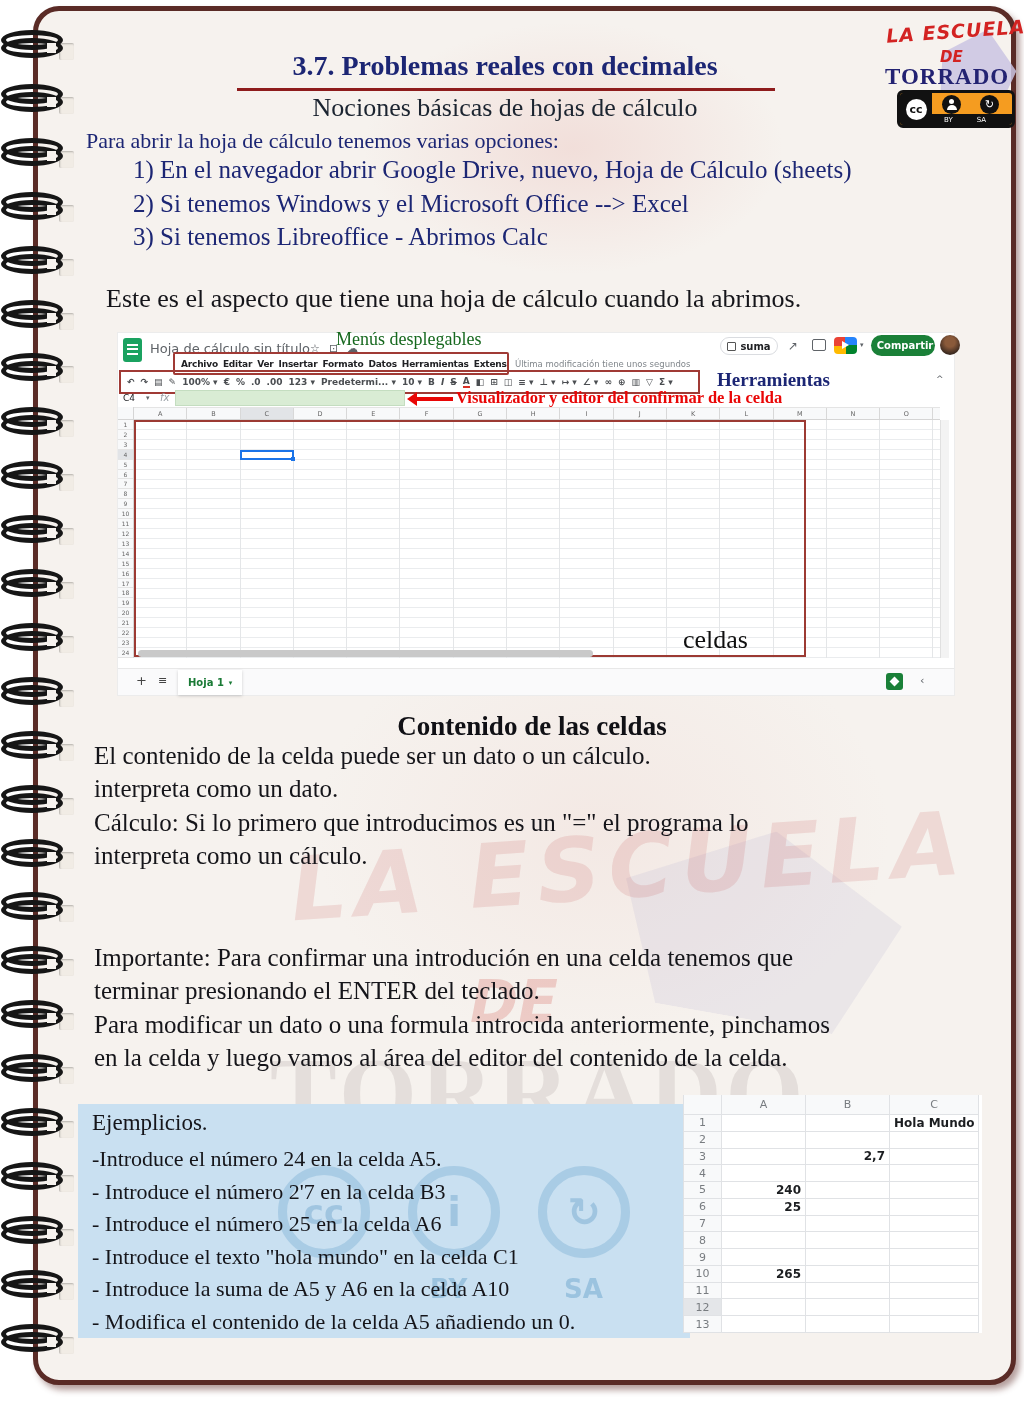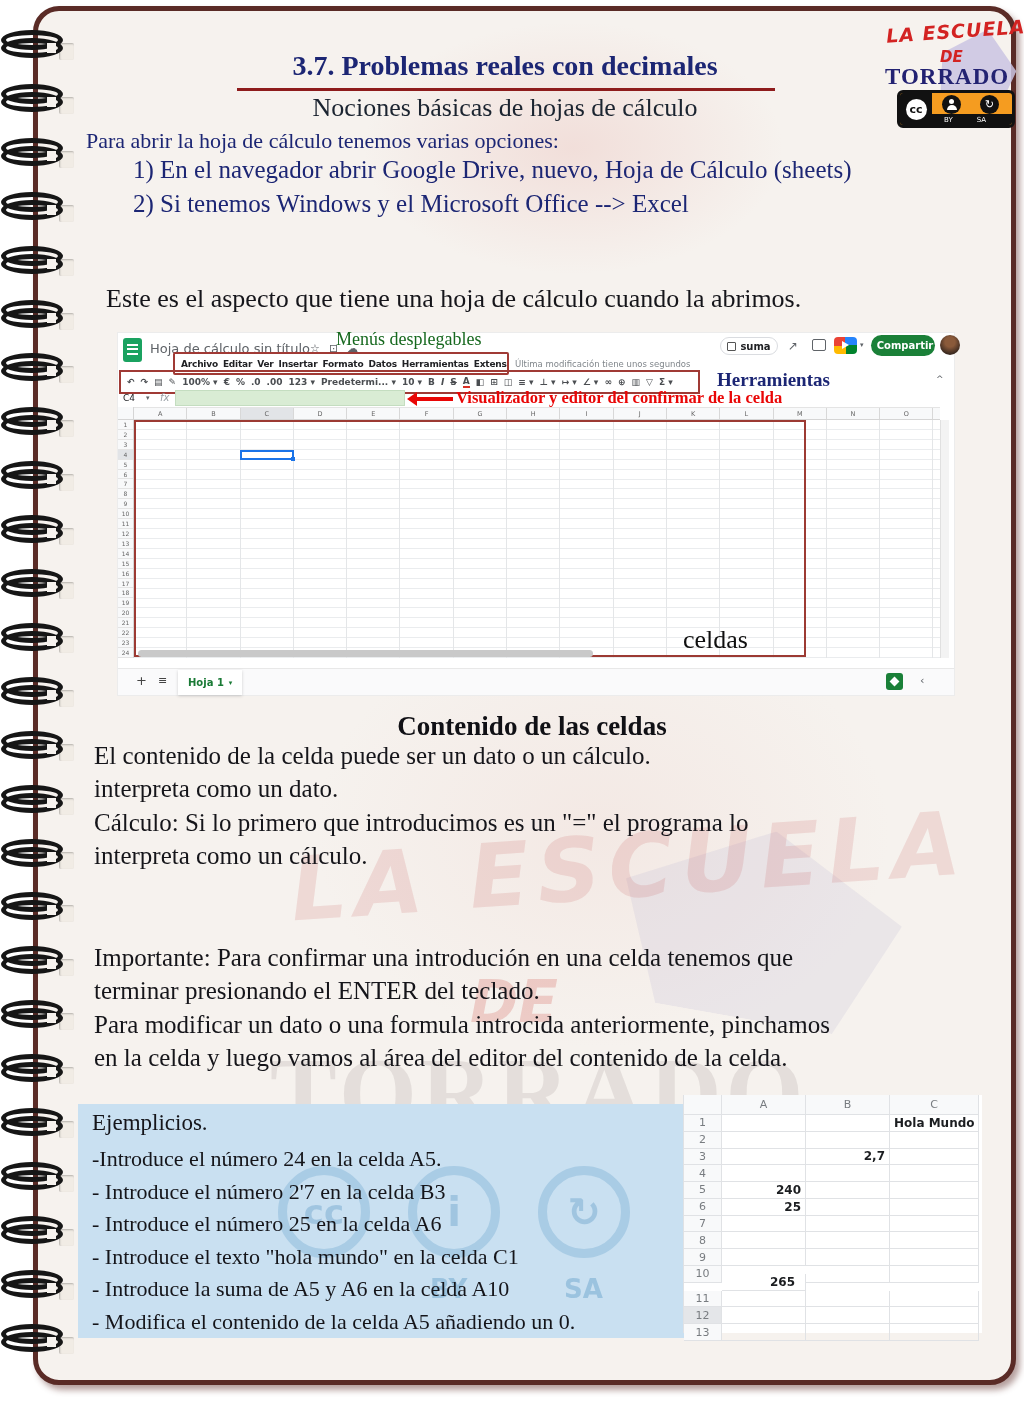--- a/index.html
+++ b/index.html
@@ -347,20 +347,21 @@
   </div>
 
   <div id="title">3.7. Problemas reales con decimales</div>
   <div id="title-underline"></div>
   <div id="subtitle">Nociones básicas de hojas de cálculo</div>
 
   <div id="intro-lead">Para abrir la hoja de cálculo tenemos varias opciones:</div>
   <div id="intro-options" class="linewrap">
       <div class="opt-line">1) En el navegador abrir Google Drive, nuevo, Hoja de Cálculo (sheets)</div>
       <div class="opt-line">2) Si tenemos Windows y el Microsoft Office --&gt; Excel</div>
+      <div class="opt-line">3) Si tenemos Libreoffice - Abrimos Calc</div>
     </div>
   <div id="aspect-line">Este es el aspecto que tiene una hoja de cálculo cuando la abrimos.</div>
 
   <div id="gsheet">
     <div class="abs" id="gs-sheeticon"></div>
     <div class="abs" id="gs-doctitle">Hoja de cálculo sin título</div>
     <div class="abs" id="gs-titleicons">
         <span>☆</span>
         <span>⊡</span>
         <span>☁</span>
@@ -583,21 +584,21 @@
         <div class="ms-cell" style="width: 89px; height: 16.77px;"></div>
       </div>
       <div class="ms-row">
         <div class="ms-cell ms-hdr" style="width: 38px; height: 16.77px;">9</div>
         <div class="ms-cell" style="width: 84px; height: 16.77px;"></div>
         <div class="ms-cell" style="width: 84px; height: 16.77px;"></div>
         <div class="ms-cell" style="width: 89px; height: 16.77px;"></div>
       </div>
       <div class="ms-row">
         <div class="ms-cell ms-hdr" style="width: 38px; height: 16.77px;">10</div>
-        <div class="ms-cell ms-val" style="width: 84px; height: 16.77px; justify-content: flex-end; padding-right: 10px; margin-top: 8px;">265</div>
+        <div class="ms-cell ms-val" style="width: 84px; height: 16.77px; justify-content: flex-end; padding-right: 4px;">265</div>
         <div class="ms-cell" style="width: 84px; height: 16.77px;"></div>
         <div class="ms-cell" style="width: 89px; height: 16.77px;"></div>
       </div>
       <div class="ms-row">
         <div class="ms-cell ms-hdr" style="width: 38px; height: 16.77px;">11</div>
         <div class="ms-cell" style="width: 84px; height: 16.77px;"></div>
         <div class="ms-cell" style="width: 84px; height: 16.77px;"></div>
         <div class="ms-cell" style="width: 89px; height: 16.77px;"></div>
       </div>
       <div class="ms-row">

